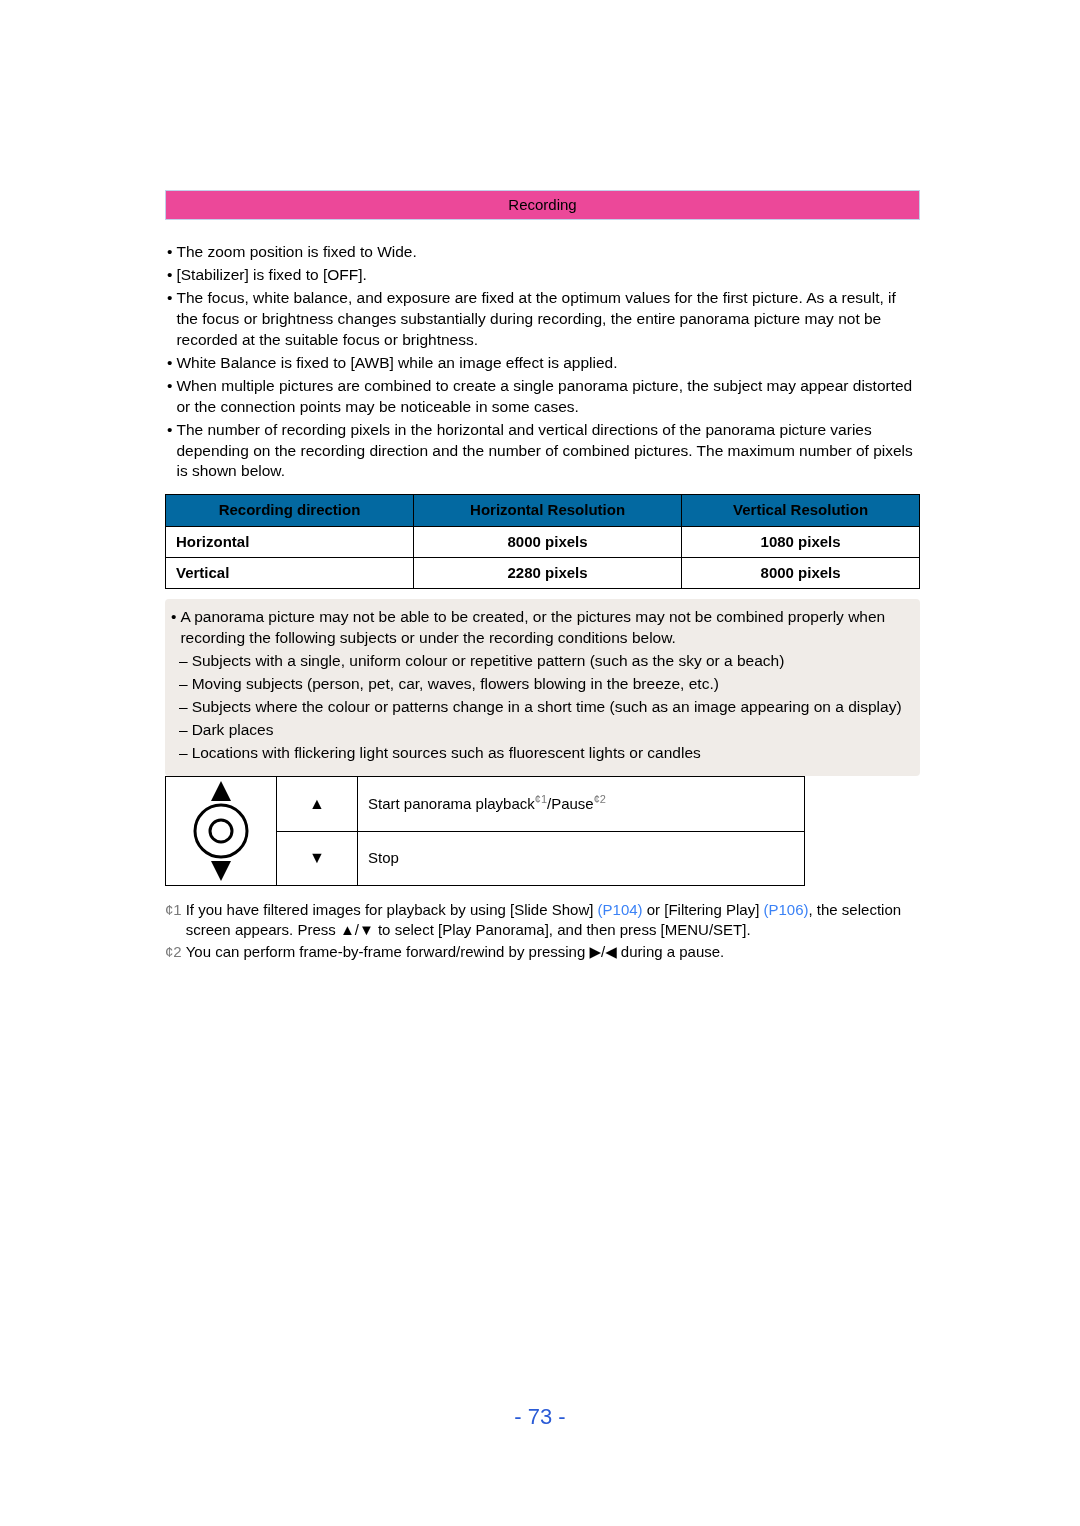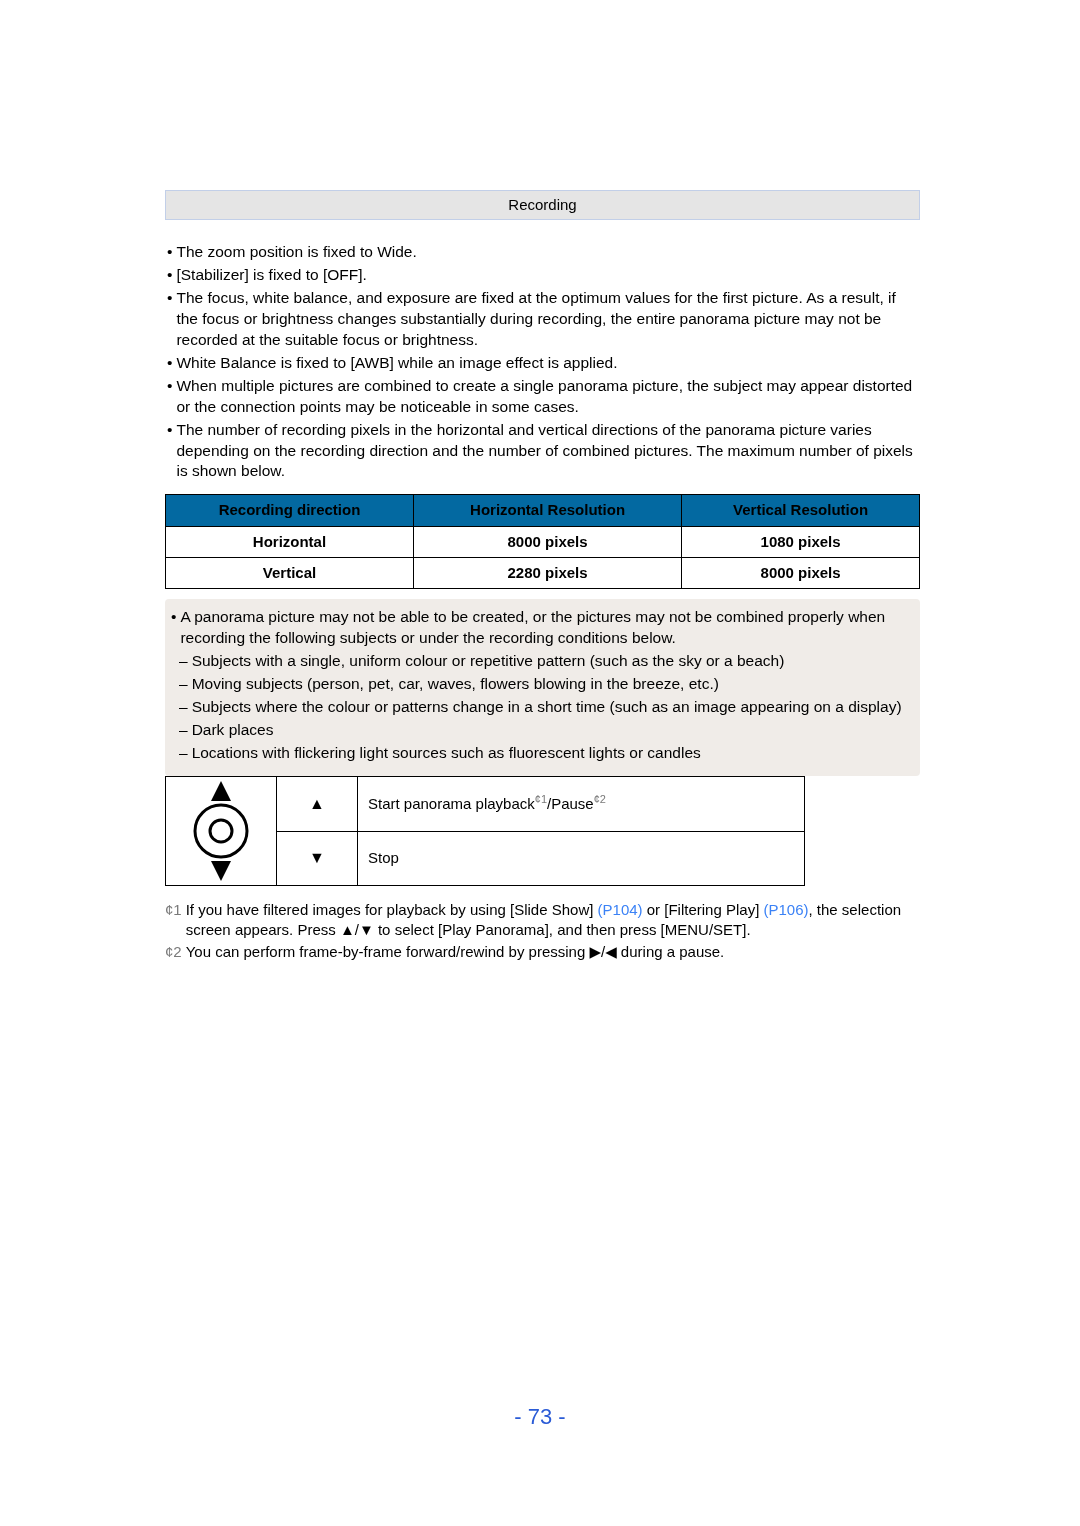--- a/index.html
+++ b/index.html
@@ -12,21 +12,21 @@
     line-height: 1.35;
   }
   .page {
     width: 1080px;
     height: 1526px;
     position: relative;
     box-sizing: border-box;
     padding: 190px 160px 0 165px;
   }
   .section-header {
-    background: #e5e5e5;
+    background: #ec4899;
     border: 1px solid #c2cfe8;
     text-align: center;
     font-size: 15px;
     padding: 4px 0;
     margin-bottom: 22px;
   }
   .note-box {
     padding: 0 2px;
   }
   .bullet {
@@ -59,21 +59,21 @@
     border: 1px solid #000;
     padding: 5px 10px;
     text-align: center;
     font-weight: bold;
   }
   table.res th {
     font-weight: bold;
     background: #0369a1;
   }
   table.res td.left {
-    text-align: center;
+    text-align: left;
     font-weight: bold;
   }
   .shaded {
     background: #f0ece8;
     border-radius: 4px;
     padding: 6px 8px 10px 6px;
     margin-top: 6px;
   }
   .subhead {
     margin: 26px 0 10px 0;

